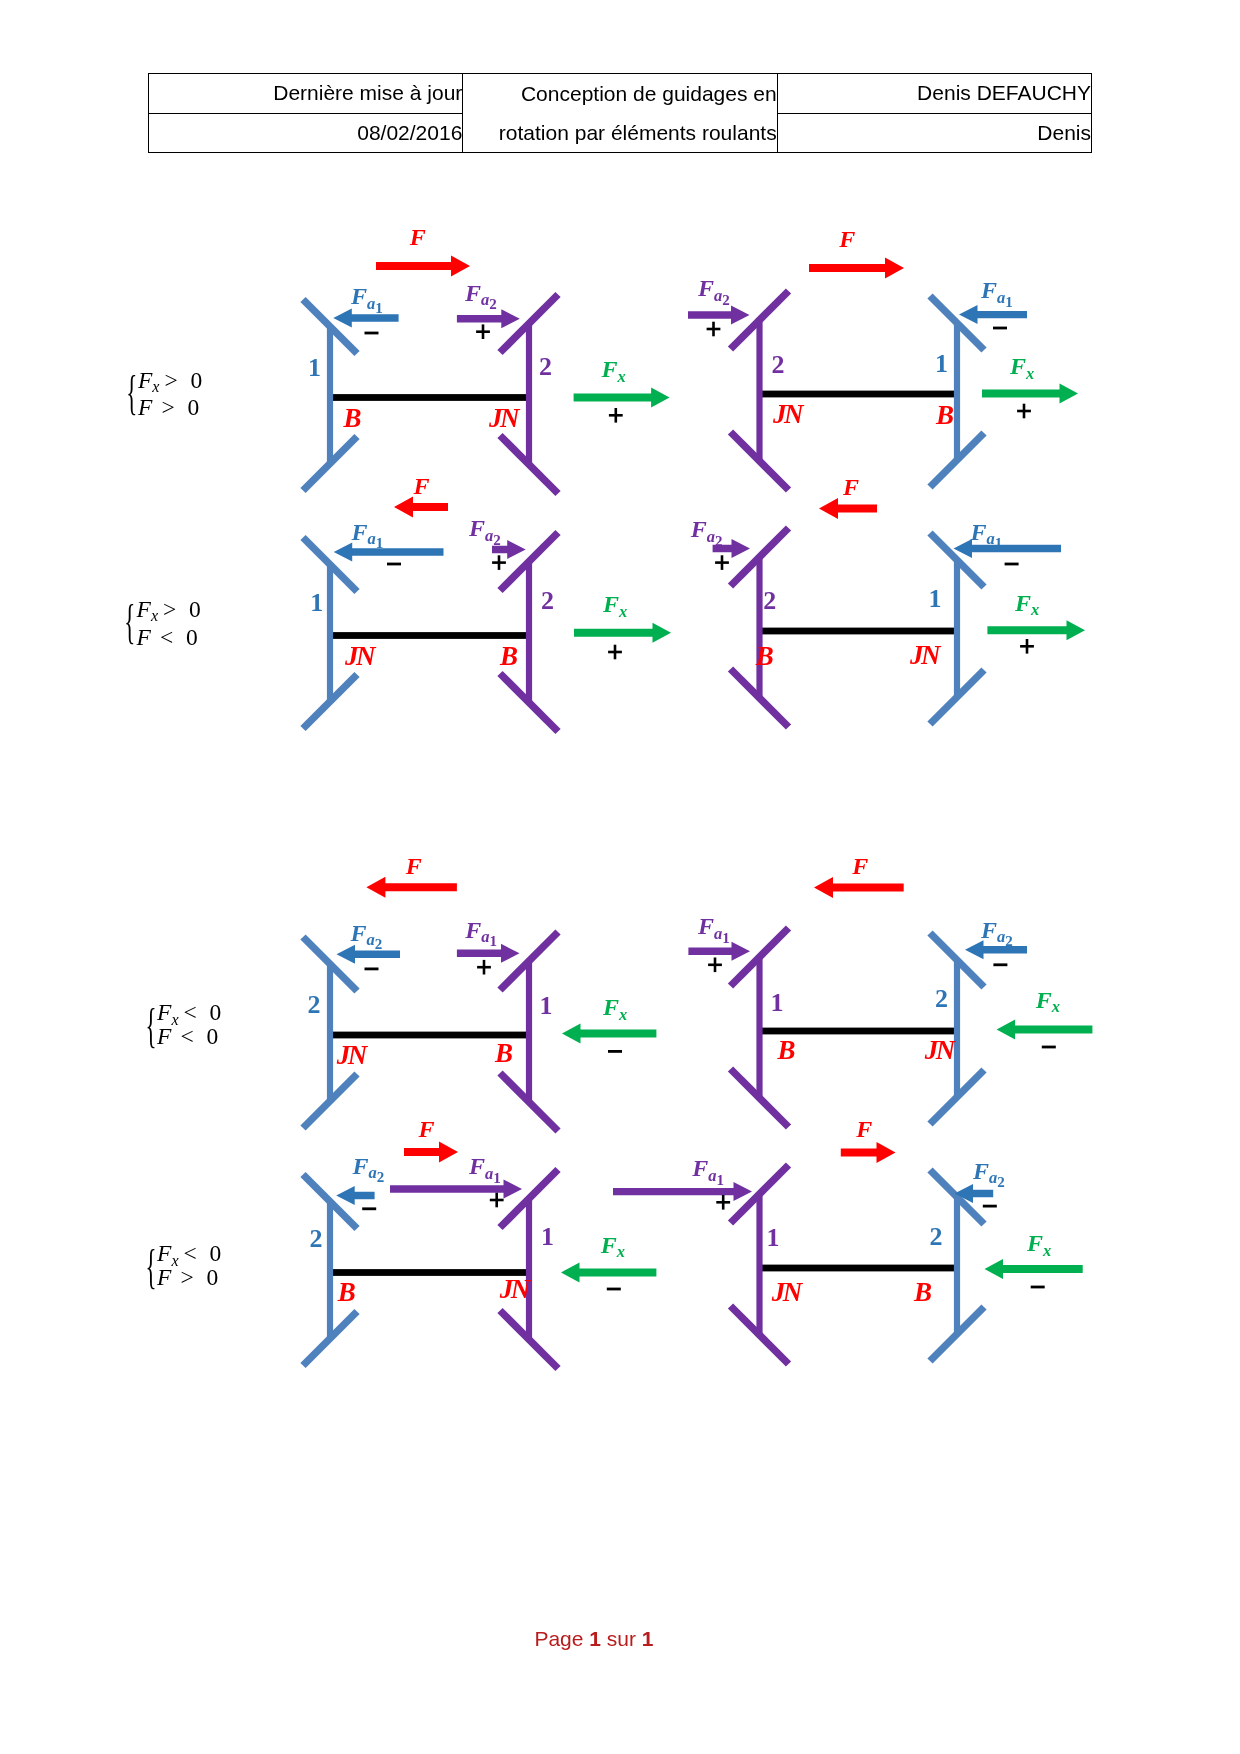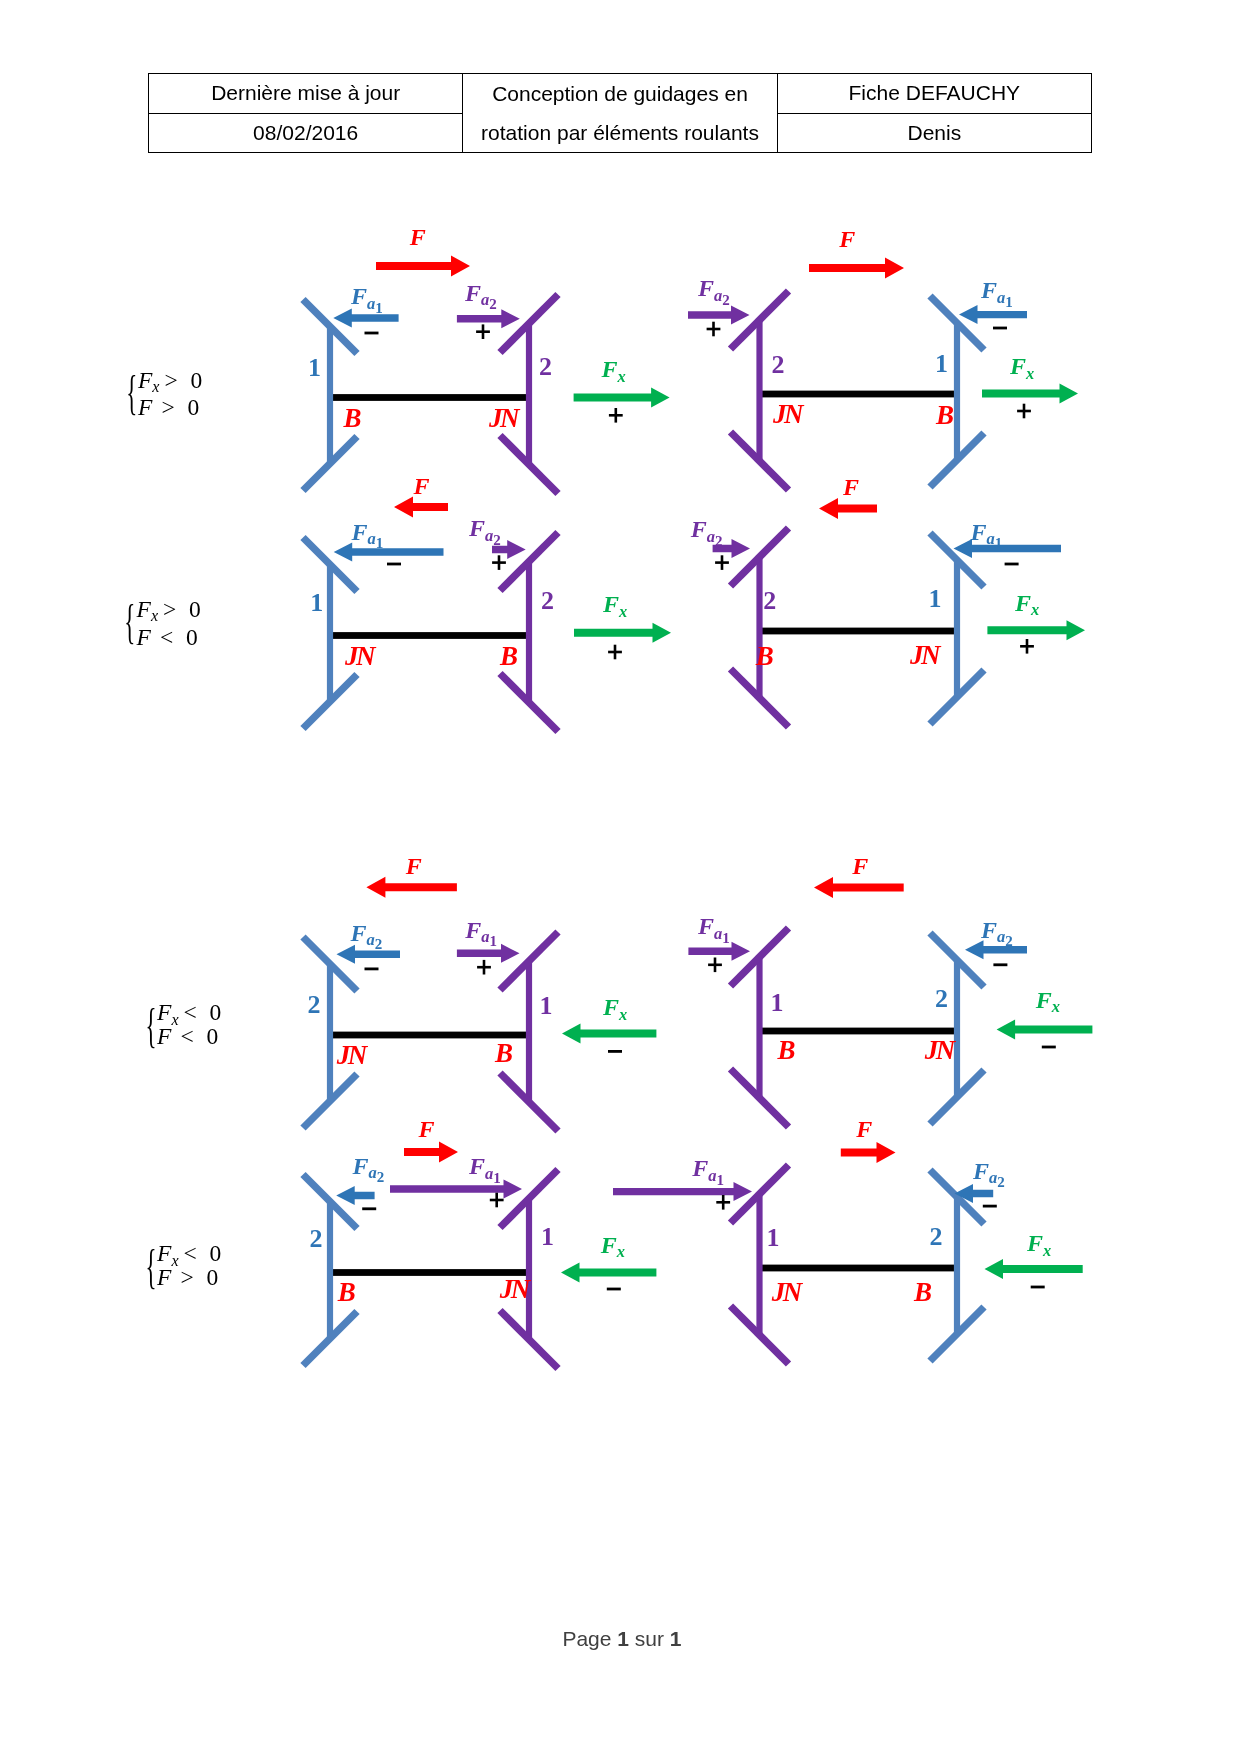--- a/index.html
+++ b/index.html
@@ -1,33 +1,33 @@
 <!DOCTYPE html>
 <html><head><meta charset="utf-8">
 <style>
 html,body{margin:0;padding:0;background:#fff;}
 body{width:1240px;height:1754px;position:relative;font-family:"Liberation Sans",sans-serif;}
 table.hd{position:absolute;left:148px;top:73px;width:944px;border-collapse:collapse;table-layout:fixed;font-size:21px;color:#000;}
-table.hd td{border:1.6px solid #000;text-align:center;padding:0;vertical-align:middle;}
+table.hd td{border:1.6px solid #000;text-align:right;padding:0;vertical-align:middle;}
 </style></head>
 <body>
 <table class="hd">
 <tbody>
       <tr style="height:29px">
         <td>Dernière mise à jour</td>
         <td rowspan="2" style="line-height:39px">Conception de guidages en<br>rotation par éléments roulants</td>
-        <td>Fiche DEFAUCHY</td>
+        <td>Denis DEFAUCHY</td>
       </tr>
 <tr style="height:29px">
         <td>08/02/2016</td>
         <td>Denis</td>
       </tr>
 </tbody>
   </table>
-<div style="position:absolute;left:0;top:1627px;width:1188px;text-align:center;font-size:21px;color:#404040;margin-left:28px;">Page <b>1</b> sur <b>1</b></div>
+<div style="position:absolute;left:0;top:1627px;width:1188px;text-align:center;font-size:21px;color:#b91c1c;">Page <b>1</b> sur <b>1</b></div>
 <svg width="1240" height="1754" viewBox="0 0 1240 1754" style="position:absolute;left:0;top:0">
     <rect x="330.0" y="394.1" width="199.0" height="6.8" fill="#000"></rect>
 <line x1="330.0" y1="327.5" x2="330.0" y2="462.5" stroke="#4F81BD" stroke-width="6.2"></line>
 <line x1="303.0" y1="299.5" x2="357.0" y2="353.5" stroke="#4F81BD" stroke-width="7.4"></line>
 <line x1="303.0" y1="490.5" x2="357.0" y2="436.5" stroke="#4F81BD" stroke-width="7.4"></line>
 <line x1="529.0" y1="322.5" x2="529.0" y2="464.5" stroke="#7030A0" stroke-width="6.2"></line>
 <line x1="500.0" y1="352.5" x2="558.0" y2="294.5" stroke="#7030A0" stroke-width="7.4"></line>
 <line x1="500.0" y1="435.5" x2="558.0" y2="493.5" stroke="#7030A0" stroke-width="7.4"></line>
 <polygon points="376.0,262.0 451.0,262.0 451.0,255.5 470.0,266.0 451.0,276.5 451.0,270.0 376.0,270.0" fill="#FF0000"></polygon>
 <text x="409.8" y="244.6" font-family="Liberation Serif" font-weight="bold" font-style="italic" font-size="24" fill="#FF0000">F</text>

